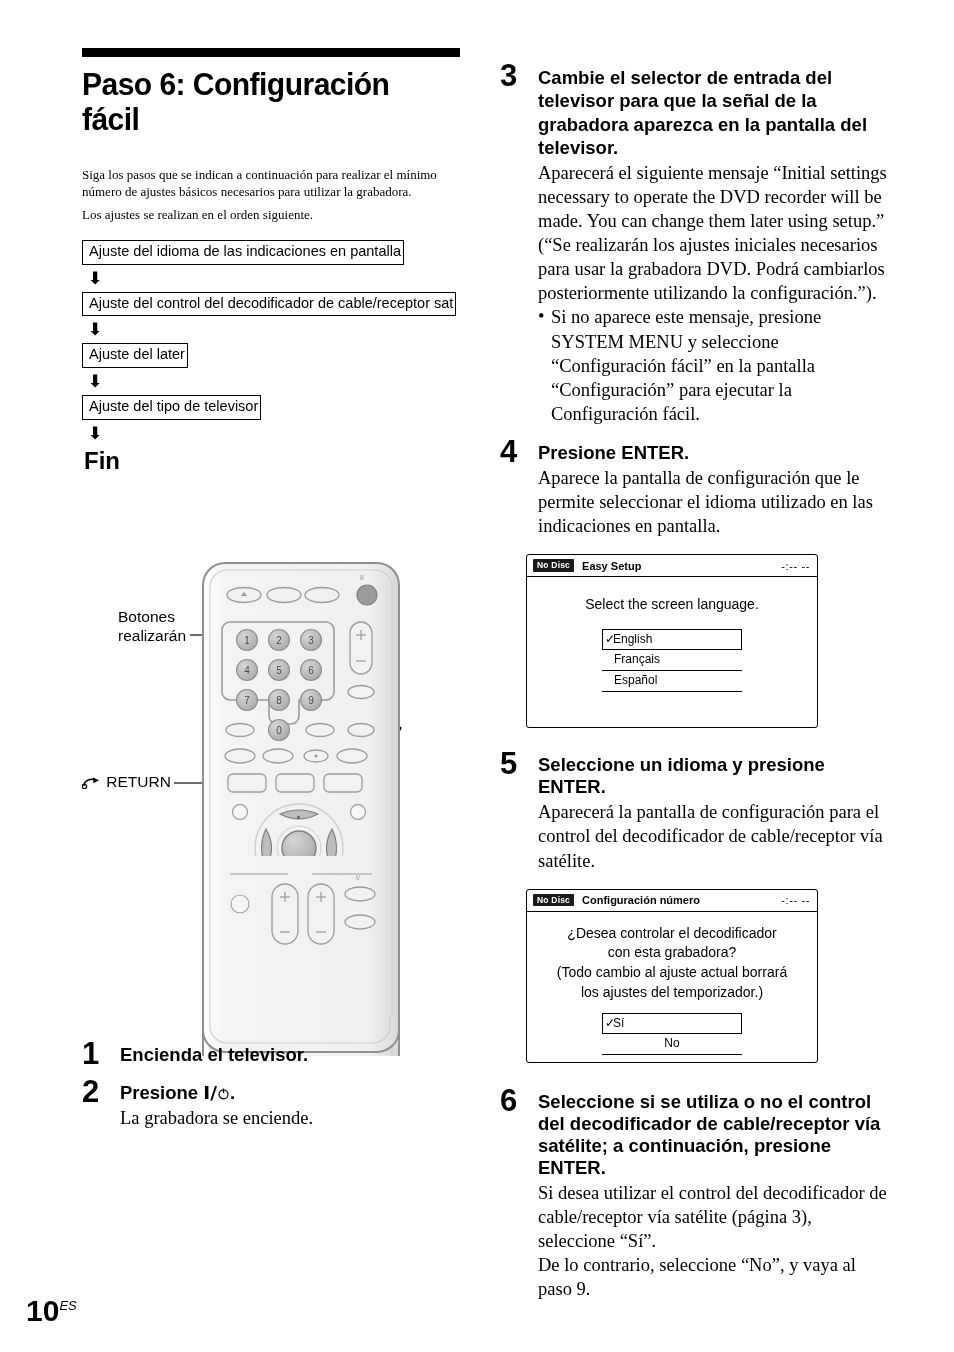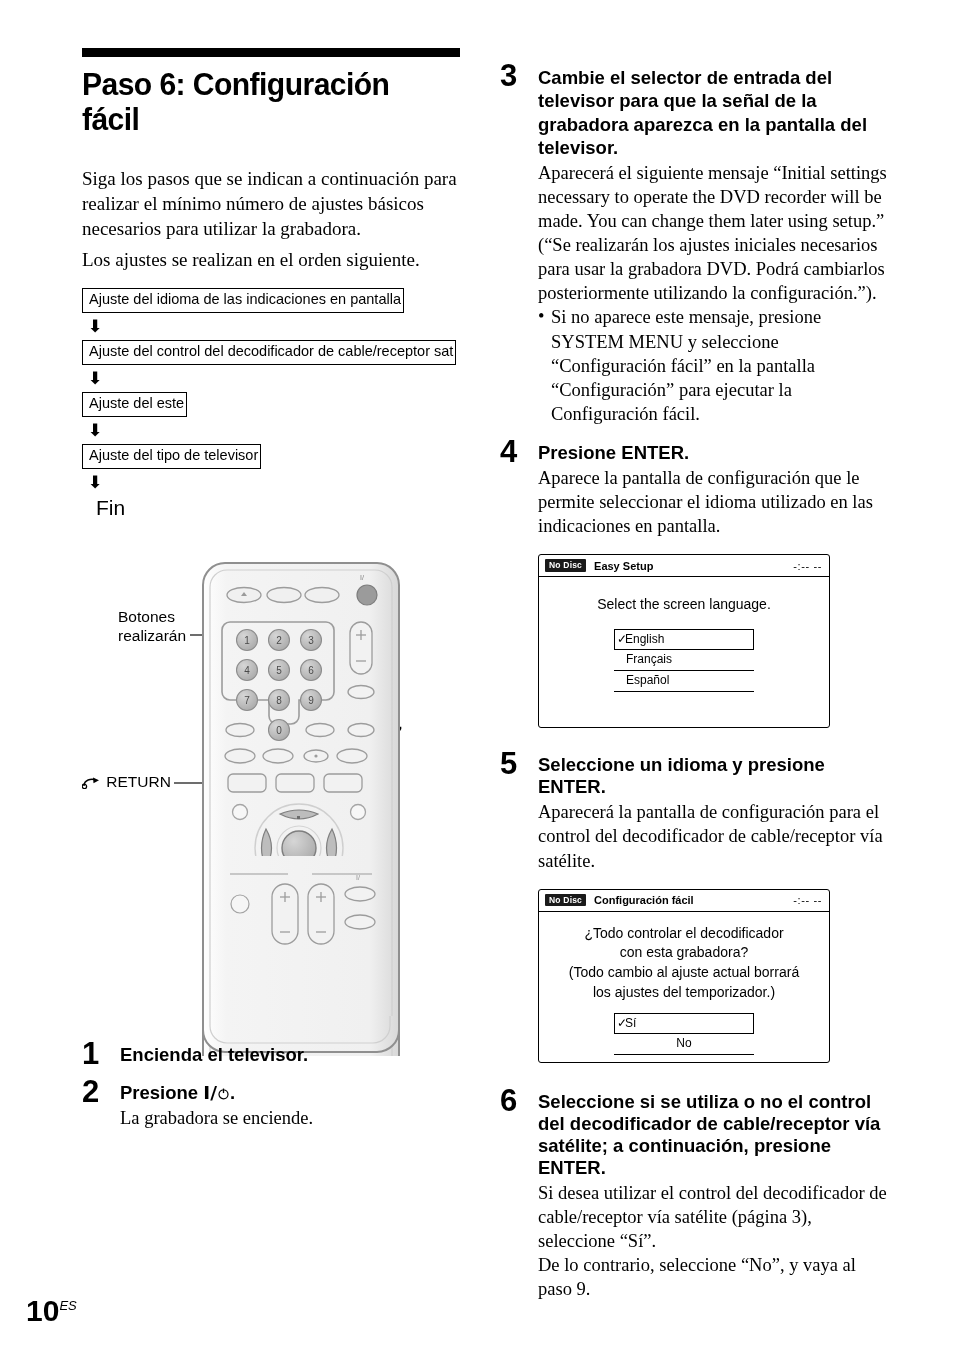--- a/index.html
+++ b/index.html
@@ -37,21 +37,21 @@
     font-family: "Liberation Sans", sans-serif;
     font-weight: bold;
     font-size: 32px;
     letter-spacing: -0.6px;
     line-height: 1.08;
     margin: 0 0 30px 0;
     transform: scaleX(0.94);
     transform-origin: left center;
   }
   .intro {
-    font-size: 19px;
+    font-size: 13px;
     line-height: 1.32;
     margin: 0 0 16px 0;
     font-family: Liberation Serif, serif;
   }
 
   
   .flow { margin-top: 6px; }
   .flow-box {
     display: inline-block;
     border: 1.4px solid #000;
@@ -63,23 +63,23 @@
   }
   .flow-arrow {
     font-family: "DejaVu Sans", sans-serif;
     font-size: 17px;
     line-height: 1;
     margin: 5px 0 5px 6px;
     font-weight: bold;
   }
   .flow-end {
     font-family: "Liberation Sans", sans-serif;
-    font-weight: normal;
-    font-size: 21px;
-    margin-left: 14px;
+    font-weight: bold;
+    font-size: 24px;
+    margin-left: 2px;
     margin-top: 2px;
   }
 
   
   .remote-wrap {
     position: absolute;
     left: 82px;
     top: 556px;
     width: 400px;
     height: 470px;
@@ -179,21 +179,21 @@
     top: 50px;
     width: 392px;
   }
   .r-step { position: relative; padding-left: 38px; margin-bottom: 14px; }
 
   
   .tv {
     border: 1.6px solid #000;
     border-radius: 3px;
     width: 292px;
-    margin: 16px 0 0 38px;
+    margin: 16px 0 0 26px;
     background: #fff;
     box-sizing: border-box;
   }
   .tv-head {
     display: flex;
     align-items: center;
     border-bottom: 1.4px solid #000;
     padding: 4px 7px 4px 6px;
     height: 22px;
     box-sizing: border-box;
@@ -272,21 +272,21 @@
     <p class="intro">Siga los pasos que se indican a continuación para realizar el mínimo número de ajustes básicos necesarios para utilizar la grabadora.</p>
     <p class="intro" style="margin-top:-10px">Los ajustes se realizan en el orden siguiente.</p>
 
     <div class="flow">
       <div class="flow-box">Ajuste del idioma de las indicaciones en pantalla</div>
       <div class="flow-arrow">⬇</div>
 
       <div class="flow-box">Ajuste del control del decodificador de cable/receptor sat</div>
       <div class="flow-arrow">⬇</div>
 
-      <div class="flow-box">Ajuste del este</div>
+      <div class="flow-box">Ajuste del later</div>
       <div class="flow-arrow">⬇</div>
 
       <div class="flow-box">Ajuste del tipo de televisor</div>
       <div class="flow-arrow">⬇</div>
 
       <div class="flow-end">Fin</div>
     </div>
   </div>
 
   <div class="remote-wrap">
@@ -524,26 +524,26 @@
 
     <div class="r-step" style="margin-top:26px;margin-bottom:0;">
       <span class="step-num">5</span>
       <p class="step-head">Seleccione un idioma y presione ENTER.</p>
       <p class="step-body">Aparecerá la pantalla de configuración para el control del decodificador de cable/receptor vía satélite.</p>
     </div>
 
     <div class="tv">
       <div class="tv-head">
         <span class="nodisc">No Disc</span>
-        <span class="tv-title">Configuración fácil</span>
+        <span class="tv-title">Configuración número</span>
         <span class="tv-time">-:-- --</span>
       </div>
       <div class="tv-body" style="padding-top:12px;">
         <p class="tv-msg">
-          <span>¿Todo controlar el decodificador</span><br>
+          <span>¿Desea controlar el decodificador</span><br>
           <span>con esta grabadora?</span><br>
           <span>(Todo cambio al ajuste actual borrará</span><br>
           <span>los ajustes del temporizador.)</span>
         </p>
         <div class="tv-opts" style="margin-top:10px;">
           <div class="tv-opt sel">
             <span class="chk">✓</span>
             <span>Sí</span>
           </div>
           <div class="tv-opt" style="text-align:center;padding-left:0;">

